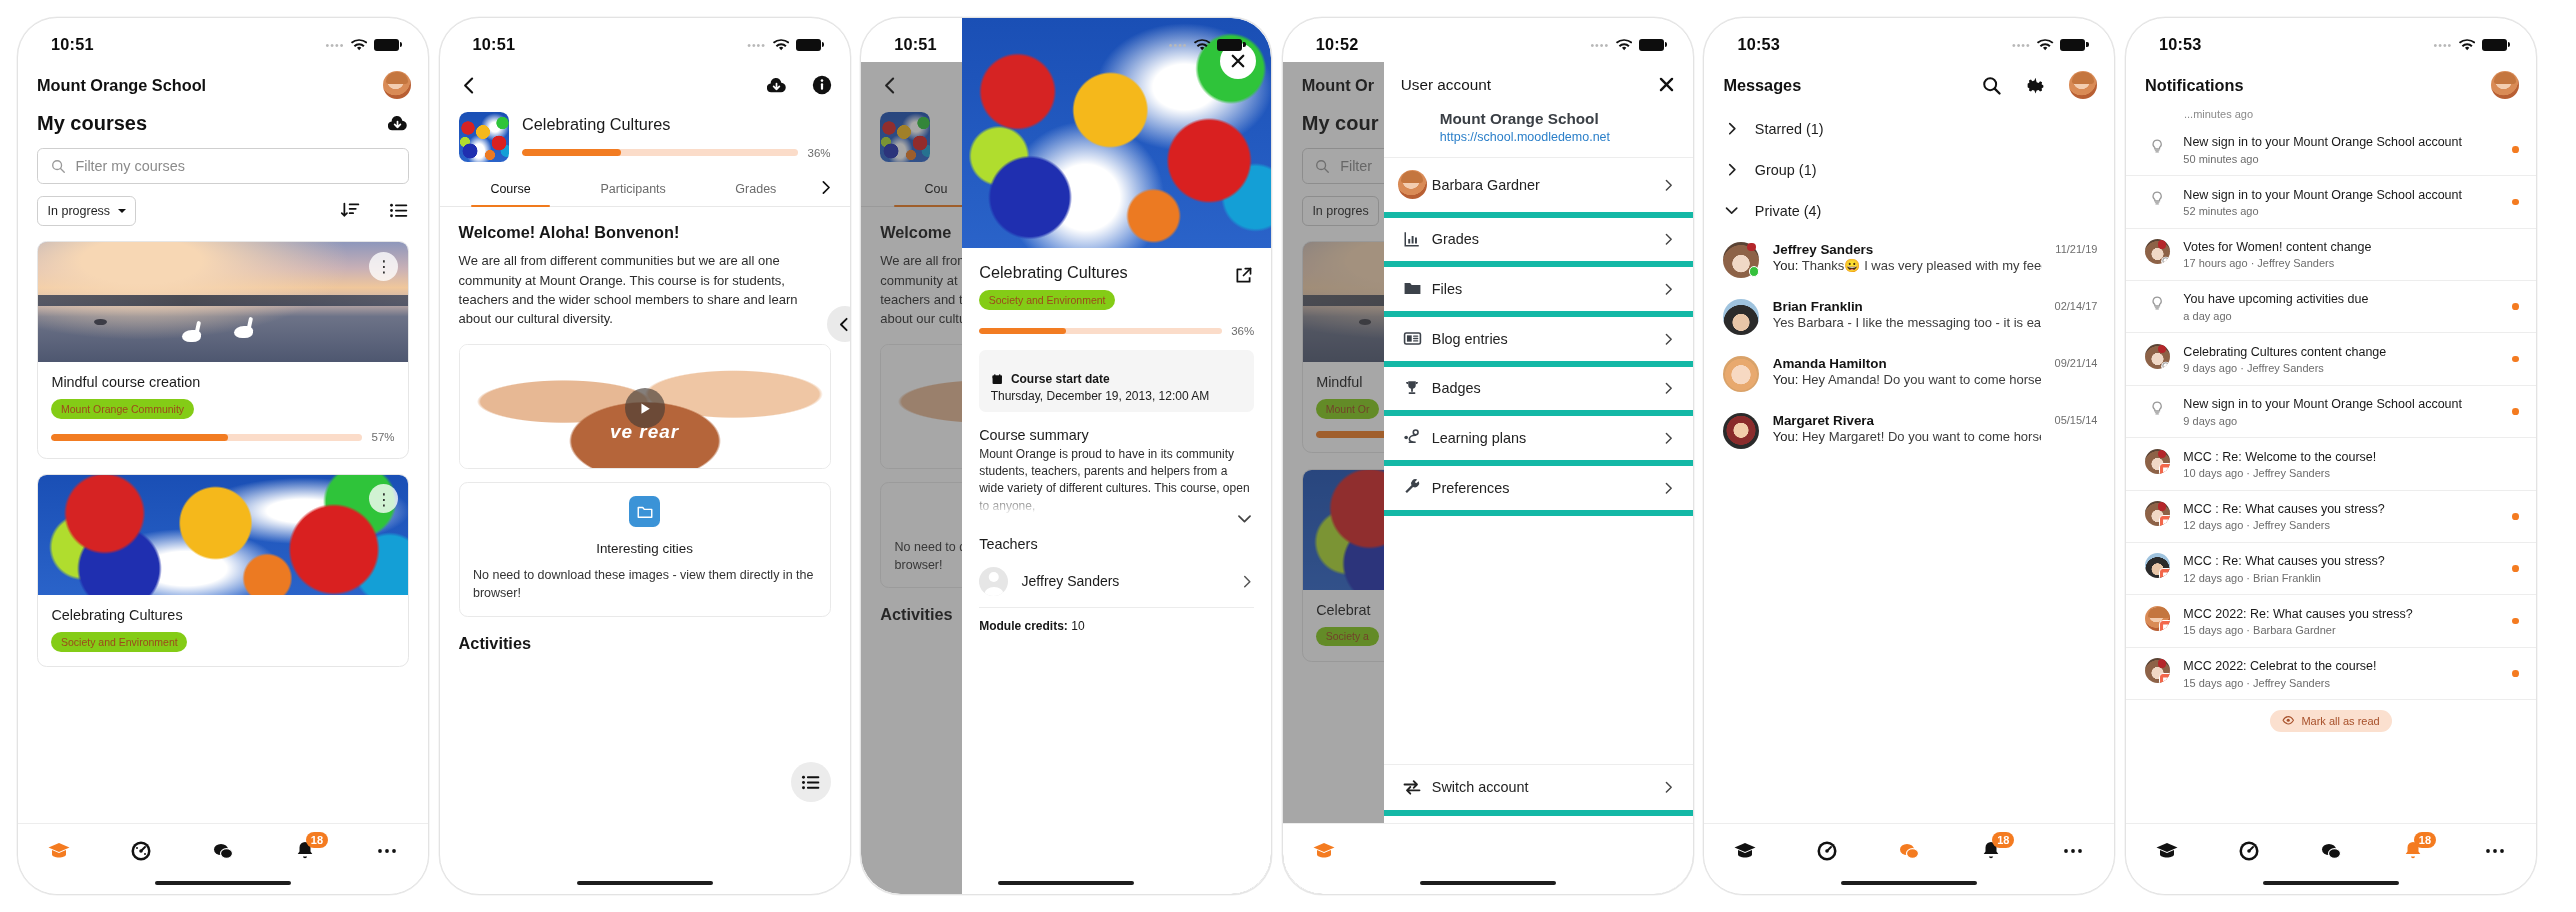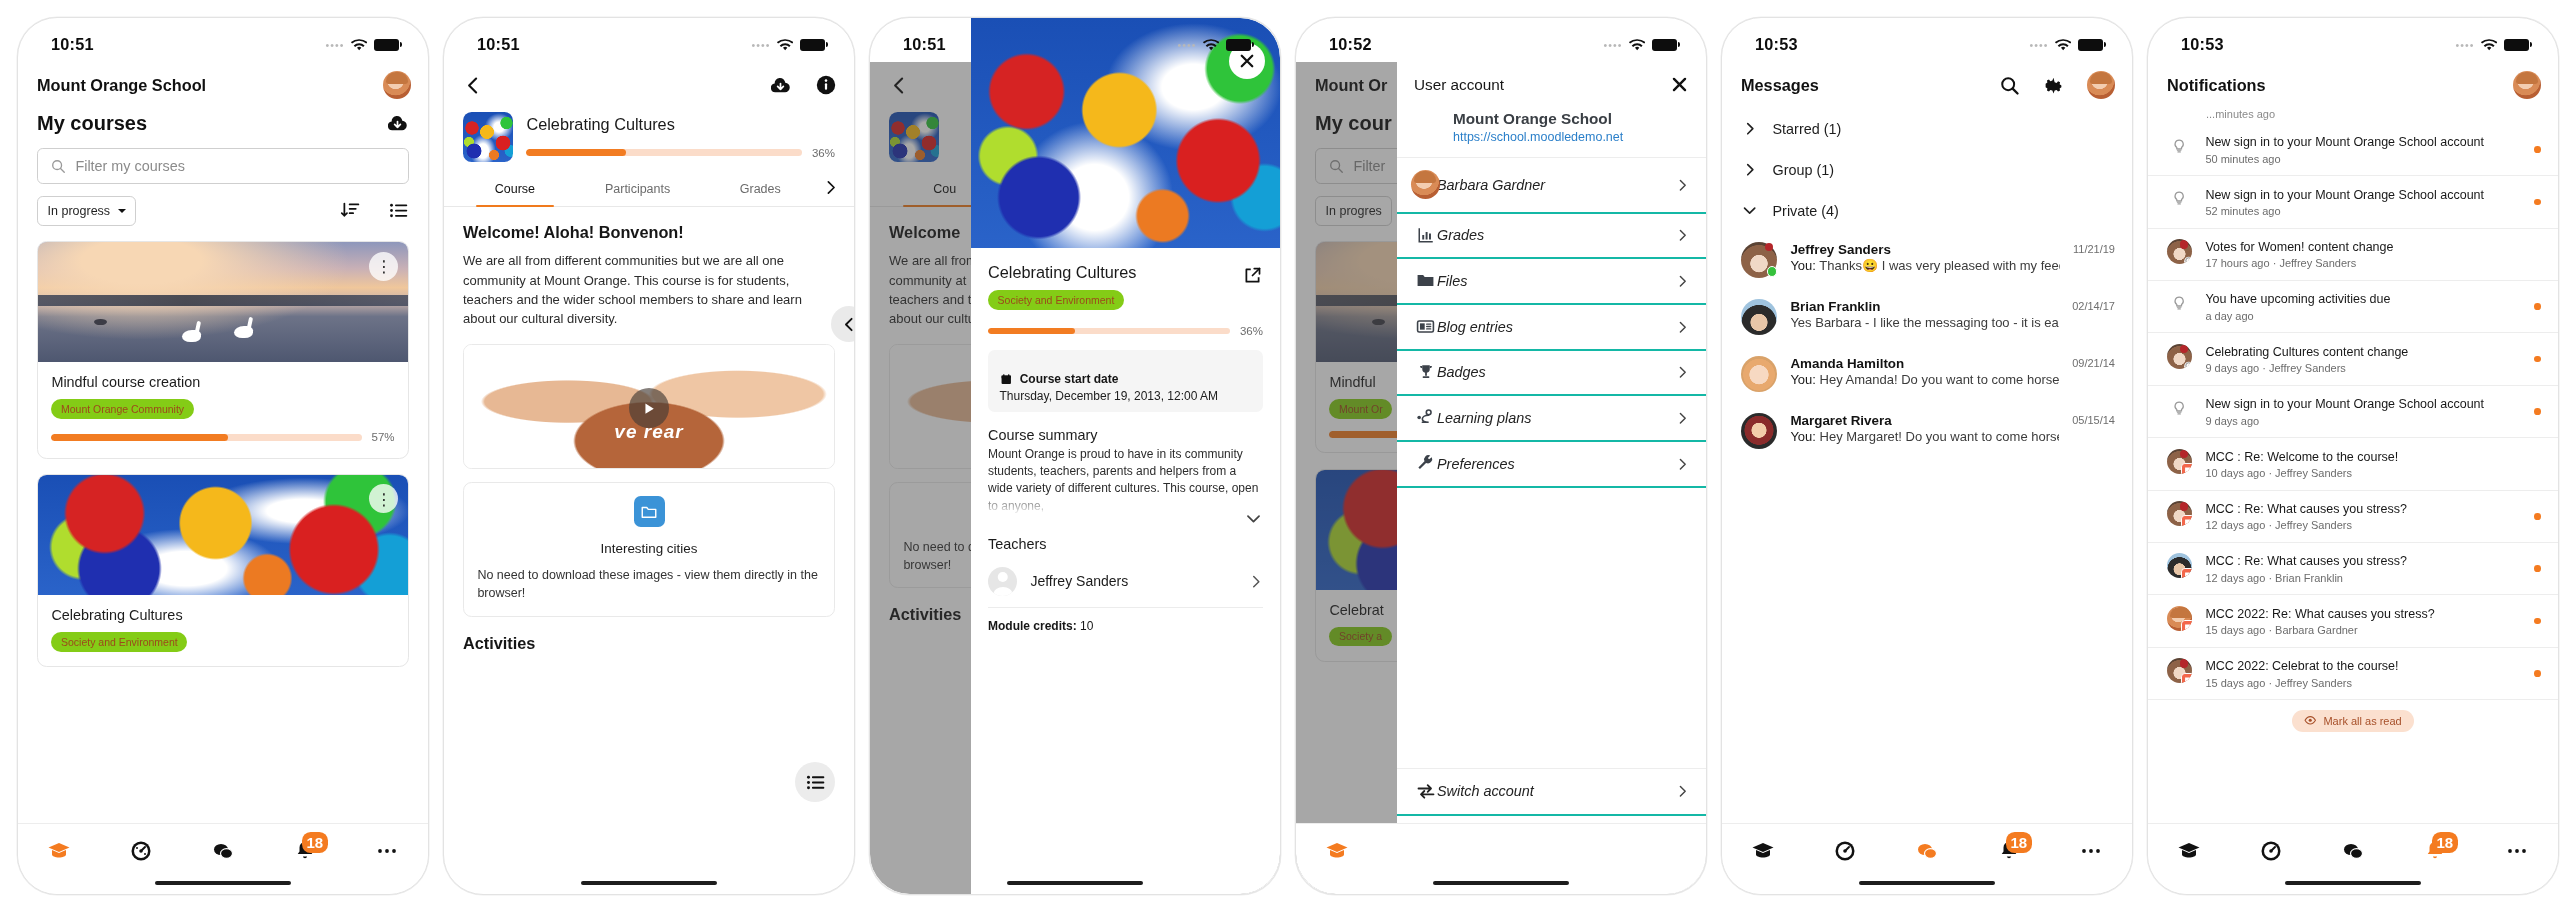--- a/index.html
+++ b/index.html
@@ -6,21 +6,20 @@
   html, body {
     width: 2576px; height: 912px;
     background: #ffffff;
     font-family: "Liberation Sans", sans-serif;
     overflow: hidden;
   }
   .stage {
     width: 2576px; height: 912px;
     display: flex;
     align-items: flex-start;
-    justify-content: space-between;
     padding: 17px 17px 0 17px;
     gap: 9.6px;
   }
   
   .phone {
     position: relative;
     width: 412px;
     height: 878px;
     background: #fff;
     border-radius: 40px;
@@ -139,21 +138,21 @@
 
   
   .tabbar {
     position:absolute; left:0; right:0; bottom:0; height:71px; background:#fff;
     border-top:1px solid #ededed; display:flex; align-items:flex-start;
     justify-content:space-around; padding-top:12.5px; z-index:30;
   }
   .tab { position:relative; width:42px; height:29px; display:flex;align-items:center;justify-content:center;}
   .badge {
     position:absolute; top:-4.8px; right:-1.9px; background:#f47b20; color:#fff;
-    font-size:15px; font-weight:bold; border-radius:8.6px; padding:1px 4.8px; line-height:1.3;
+    font-size:11px; font-weight:bold; border-radius:8.6px; padding:1px 4.8px; line-height:1.3;
   }
   .home-ind {
     position:absolute; left:50%; transform:translateX(-50%); bottom:8.6px;
     width:136px; height:4.8px; border-radius:2.9px; background:#1d1d1d; z-index:35;
   }
 
   
   .c-header { display:flex; align-items:center; gap:13.4px; padding: 3.8px 19px 0 19px;}
   .c-thumb { width:50px;height:50px;border-radius:8.6px;overflow:hidden;flex:0 0 auto;}
   .c-head-right{flex:1 1 auto;}
@@ -204,21 +203,21 @@
   .t-avatar:after{content:"";position:absolute;left:50%;bottom:-4.8px;transform:translateX(-50%);width:19px;height:13.4px;border-radius:50% 50% 0 0;background:#fff;}
   .credits{font-size:12px;margin-top:10.5px;color:#161616;}
   .credits b{font-weight:bold;}
 
   .sheet4{left:101px;top:44px;right:0;bottom:0;display:flex;flex-direction:column;}
   .ua-head{display:flex;align-items:center;padding:13.4px 17px 13.4px 17px;}
   .ua-head .t{font-size:15.3px;color:#151515;}
   .site-block{padding:1.9px 17px 13.4px 56px;border-bottom:1px solid #ededed;}
   .site-name{font-size:15.3px;font-weight:bold;color:#3a3f45;}
   .site-url{font-size:12.5px;color:#2a7fc9;margin-top:1.9px;}
-  .menu-row{display:flex;align-items:center;gap:0;padding:12.5px 17px 12.5px 17px;border-bottom:2px solid #14b8a6;font-style:italic;}
+  .menu-row{display:flex;align-items:center;gap:8px;padding:12.5px 17px 12.5px 17px;border-bottom:6px solid #14b8a6;}
   .menu-row .ico{width:23px;display:flex;justify-content:center;align-items:center;flex:0 0 auto;}
   .menu-row .lbl{flex:1 1 auto;font-size:14.4px;color:#222;}
   .menu-row.big .lbl{font-size:14.4px;}
   .logout{margin:13.4px 17px 0 17px;height:40px;border-radius:6.7px;background:#cc2b1e;color:#fff;display:flex;align-items:center;justify-content:center;gap:9.6px;font-size:14.4px;}
 
   
   .m-row{display:flex;align-items:center;gap:15.3px;padding:12.5px 17px;}
   .m-row .lbl{flex:1 1 auto;font-size:14.4px;color:#1d1d1d;}
   .conv{display:flex;gap:13.4px;padding:10.5px 17px 10.5px 19px;align-items:flex-start;}
   .conv .av{width:36px;height:36px;border-radius:50%;flex:0 0 auto;position:relative;overflow:visible;}

